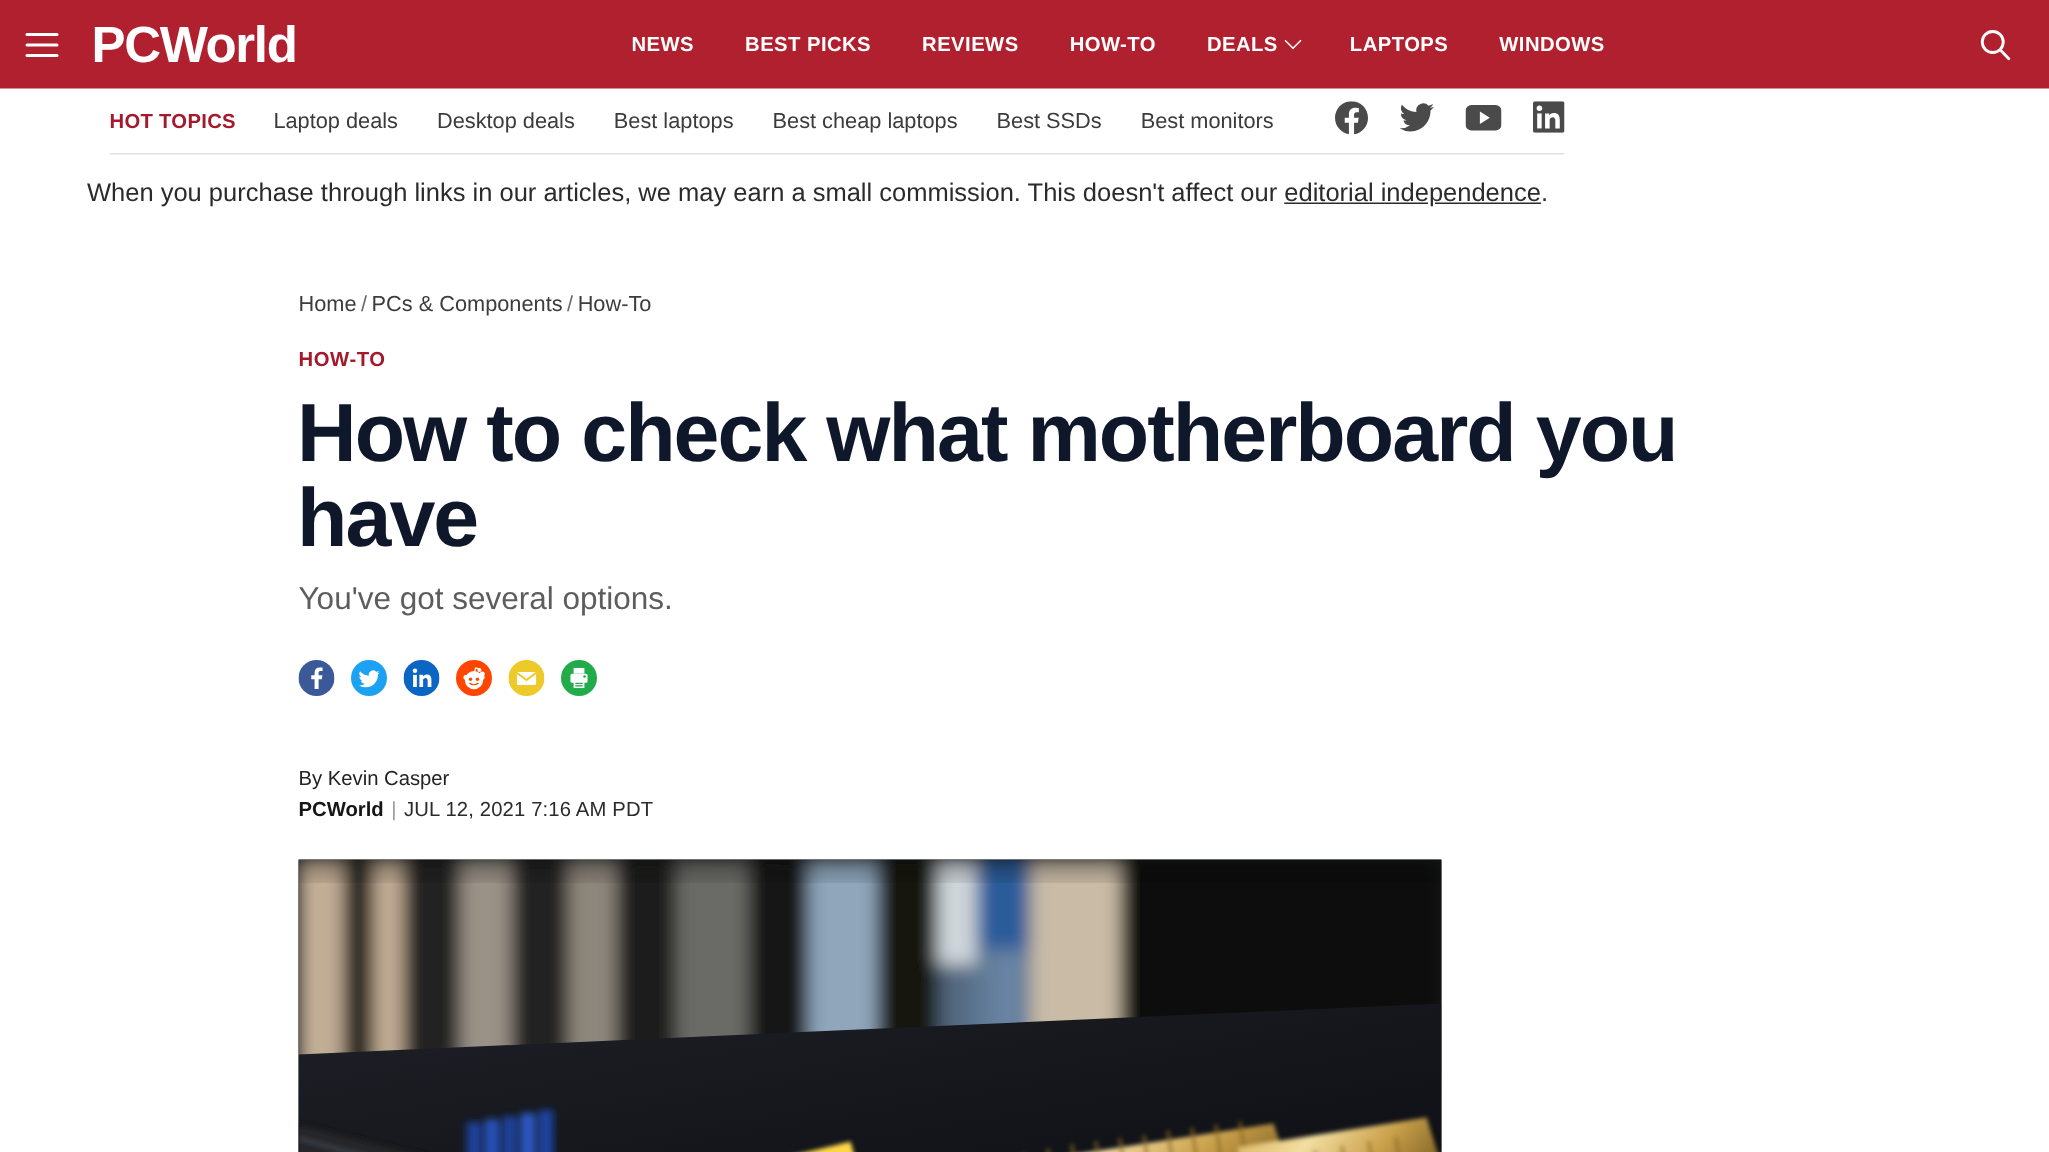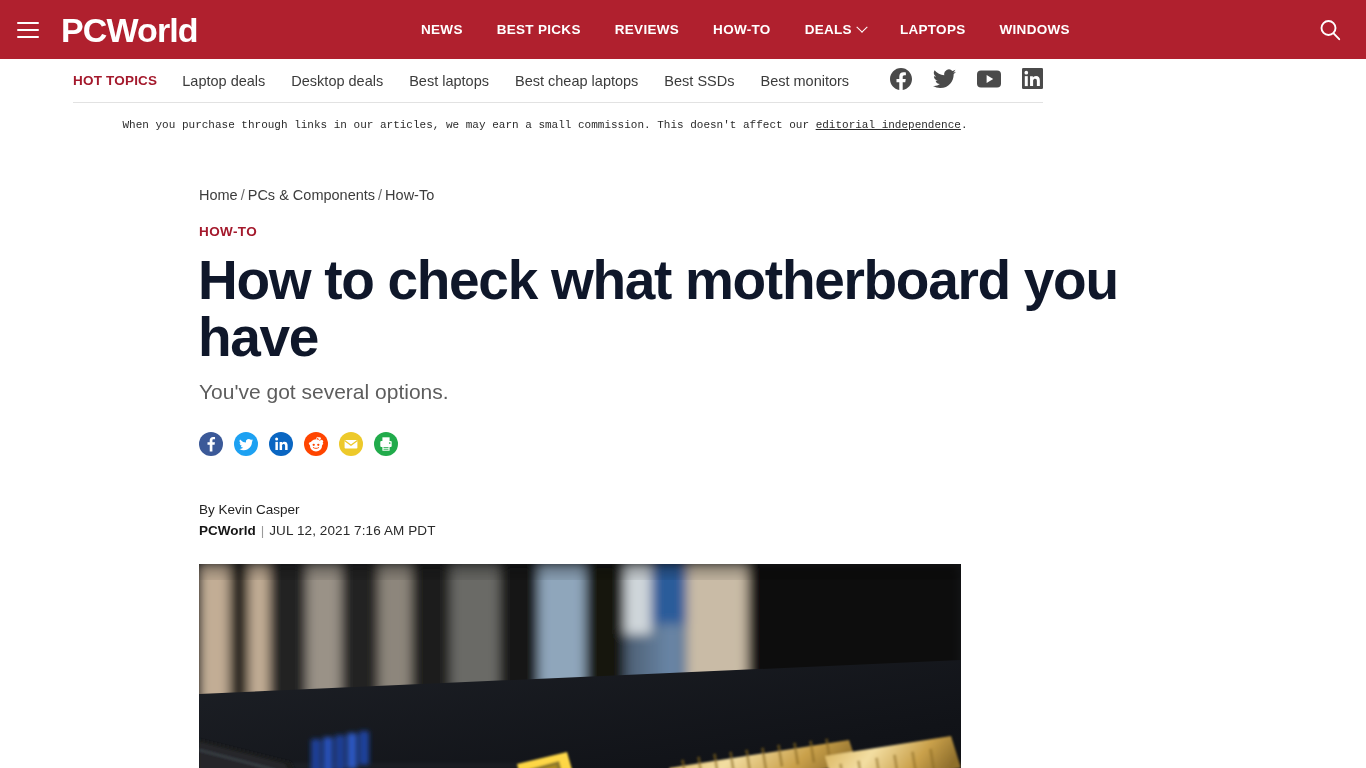--- a/index.html
+++ b/index.html
@@ -131,23 +131,23 @@
     height: 1px;
     background: #e2e2e2;
     margin: 0 auto;
   }
 
   
   .disclaimer {
     width: 1090px;
     text-align: center;
     padding-top: 16px;
-    font-size: 11px;
+    font-size: 17px;
     color: #2b2b2b;
-    font-family: Liberation Mono, monospace;
+    font-family: Liberation Sans, sans-serif;
   }
   .disclaimer a {
     color: #2b2b2b;
     text-decoration: underline;
     cursor: pointer;
   }
 
   
   .article {
     width: 970px;

